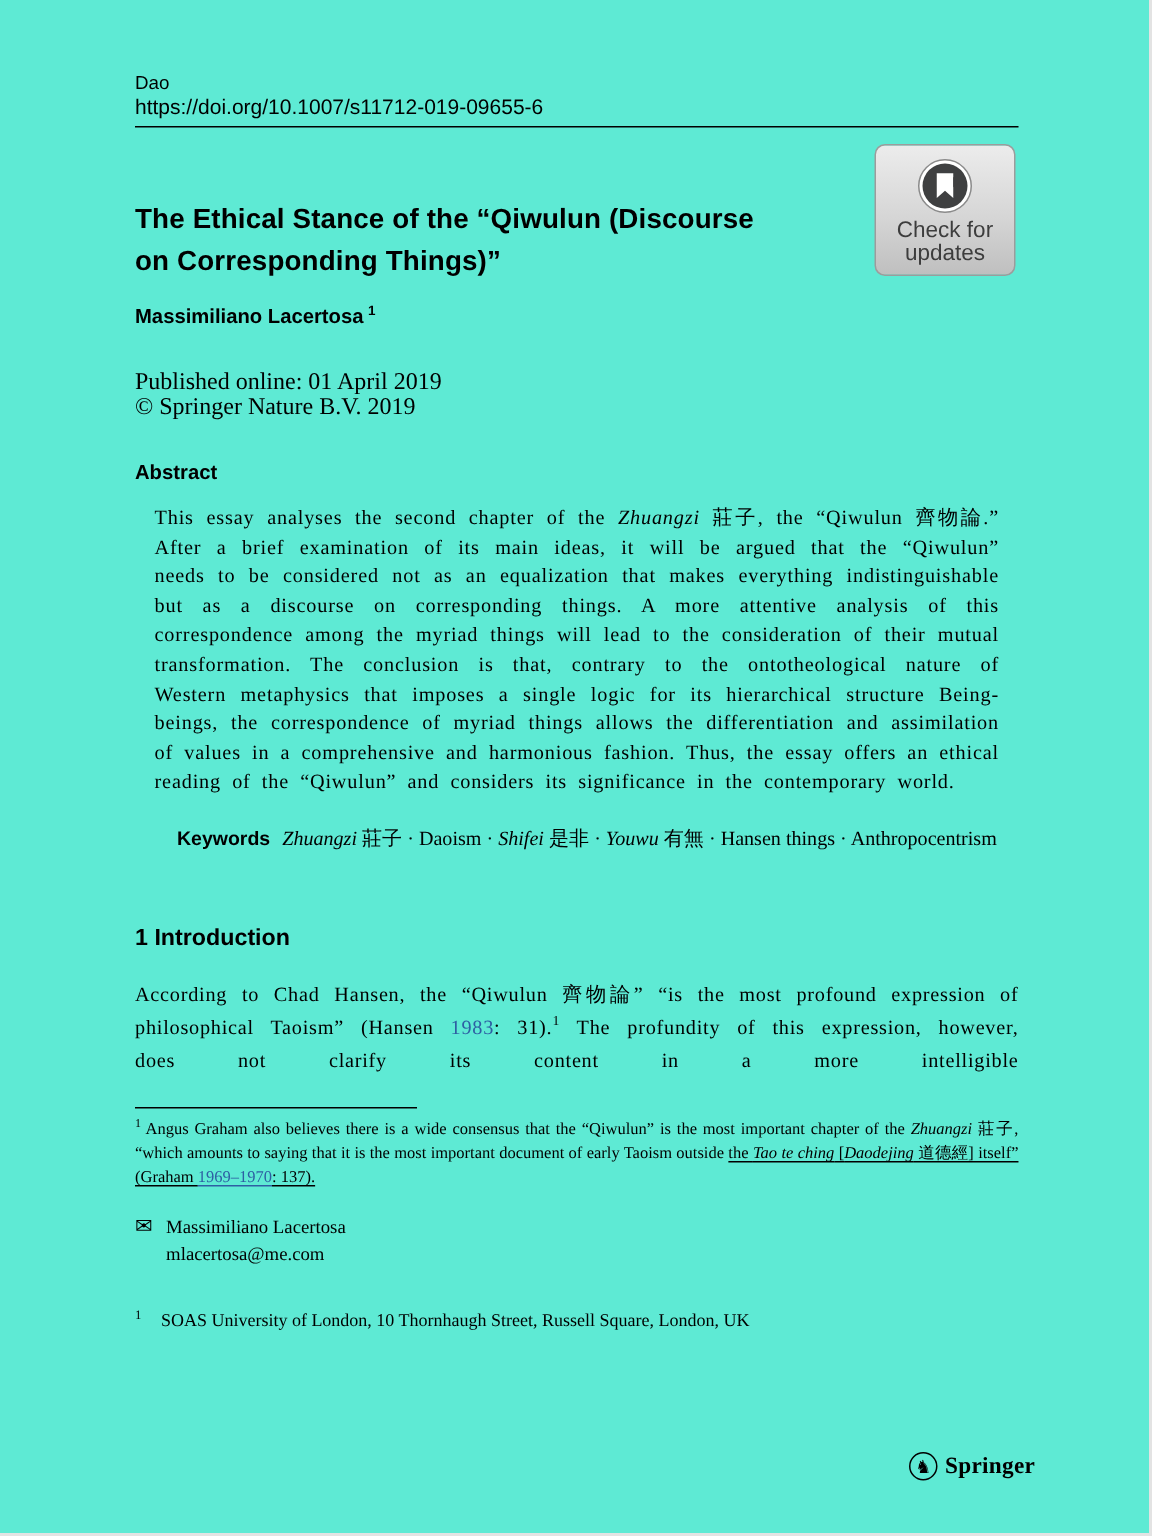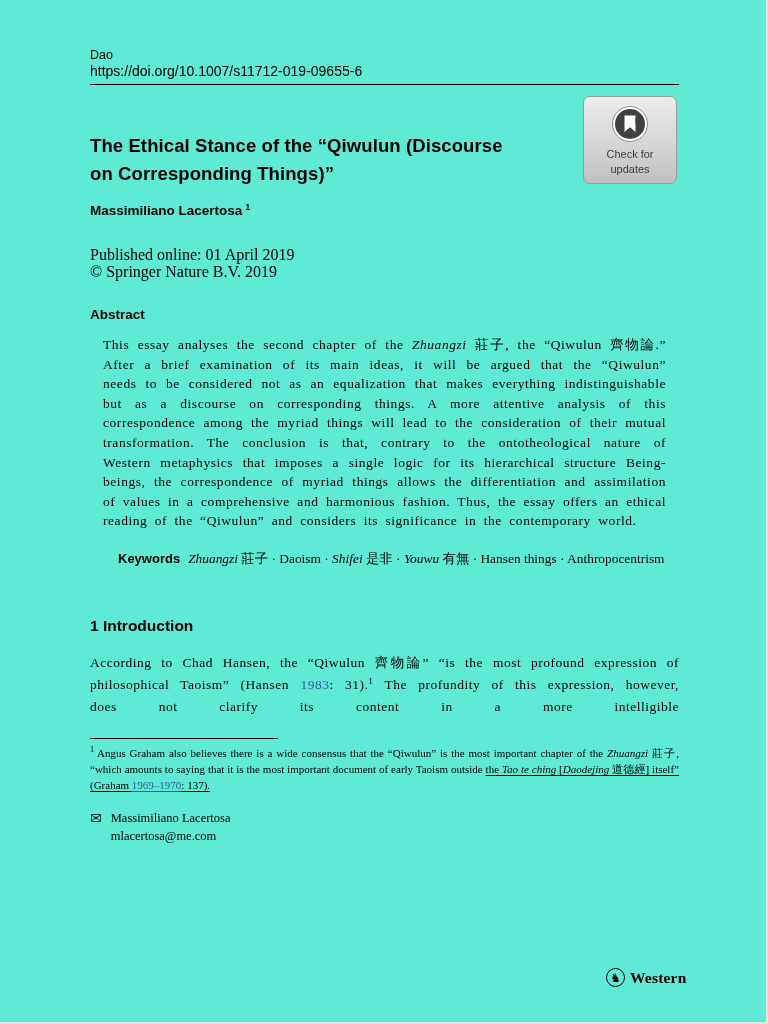--- a/index.html
+++ b/index.html
@@ -25,21 +25,21 @@
 
   
   .crossmark-badge {
     position: absolute; left: 583px; top: 96px; width: 94px; height: 88px;
     border: 1px solid #9c9c9c; border-radius: 7px;
     background: linear-gradient(180deg, #ececec 0%, #d6d6d6 55%, #bfbfbf 100%);
     display: flex; flex-direction: column; align-items: center; justify-content: center;
     gap: 1px; cursor: pointer;
   }
   .crossmark-icon { display: block; width: 38px; height: 38px; margin-bottom: 3px; }
-  .badge-line { font-family: "Liberation Sans", sans-serif; font-size: 11px; color: #3d3d3d; line-height: 14px; }
+  .badge-line { font-family: "Liberation Sans", sans-serif; font-size: 15px; color: #3d3d3d; line-height: 14px; }
 
   
   .title {
     position: absolute; left: 90px; top: 132px; width: 520px; margin: 0;
     font-family: "Liberation Sans", sans-serif; font-weight: bold;
     font-size: 18.5px; line-height: 27.5px; letter-spacing: 0.1px;
   }
   .author { position: absolute; left: 90px; top: 203px; font-family: "Liberation Sans", sans-serif; font-weight: bold; font-size: 13.5px; }
   .aff-sup { font-size: 9px; vertical-align: super; line-height: 0; margin-left: 3px; cursor: pointer; }
   .pub-block { position: absolute; left: 90px; top: 247px; font-size: 16px; line-height: 16.5px; }
@@ -150,19 +150,22 @@
   </p>
 
   <div class="correspondence">
     <span class="envelope">✉</span>
     <div class="corr-text">
       <div>Massimiliano Lacertosa</div>
       <div class="email">mlacertosa@me.com</div>
     </div>
   </div>
 
+  <div class="affiliation">
+    <sup>1</sup><span>SOAS University of London, 10 Thornhaugh Street, Russell Square, London, UK</span>
+  </div>
 
   <div class="publisher">
     <span class="springer-mark">♞</span>
-    <span class="springer-word">Western</span>
+    <span class="springer-word">Springer</span>
   </div>
 
 </div>
 
 </body></html>

